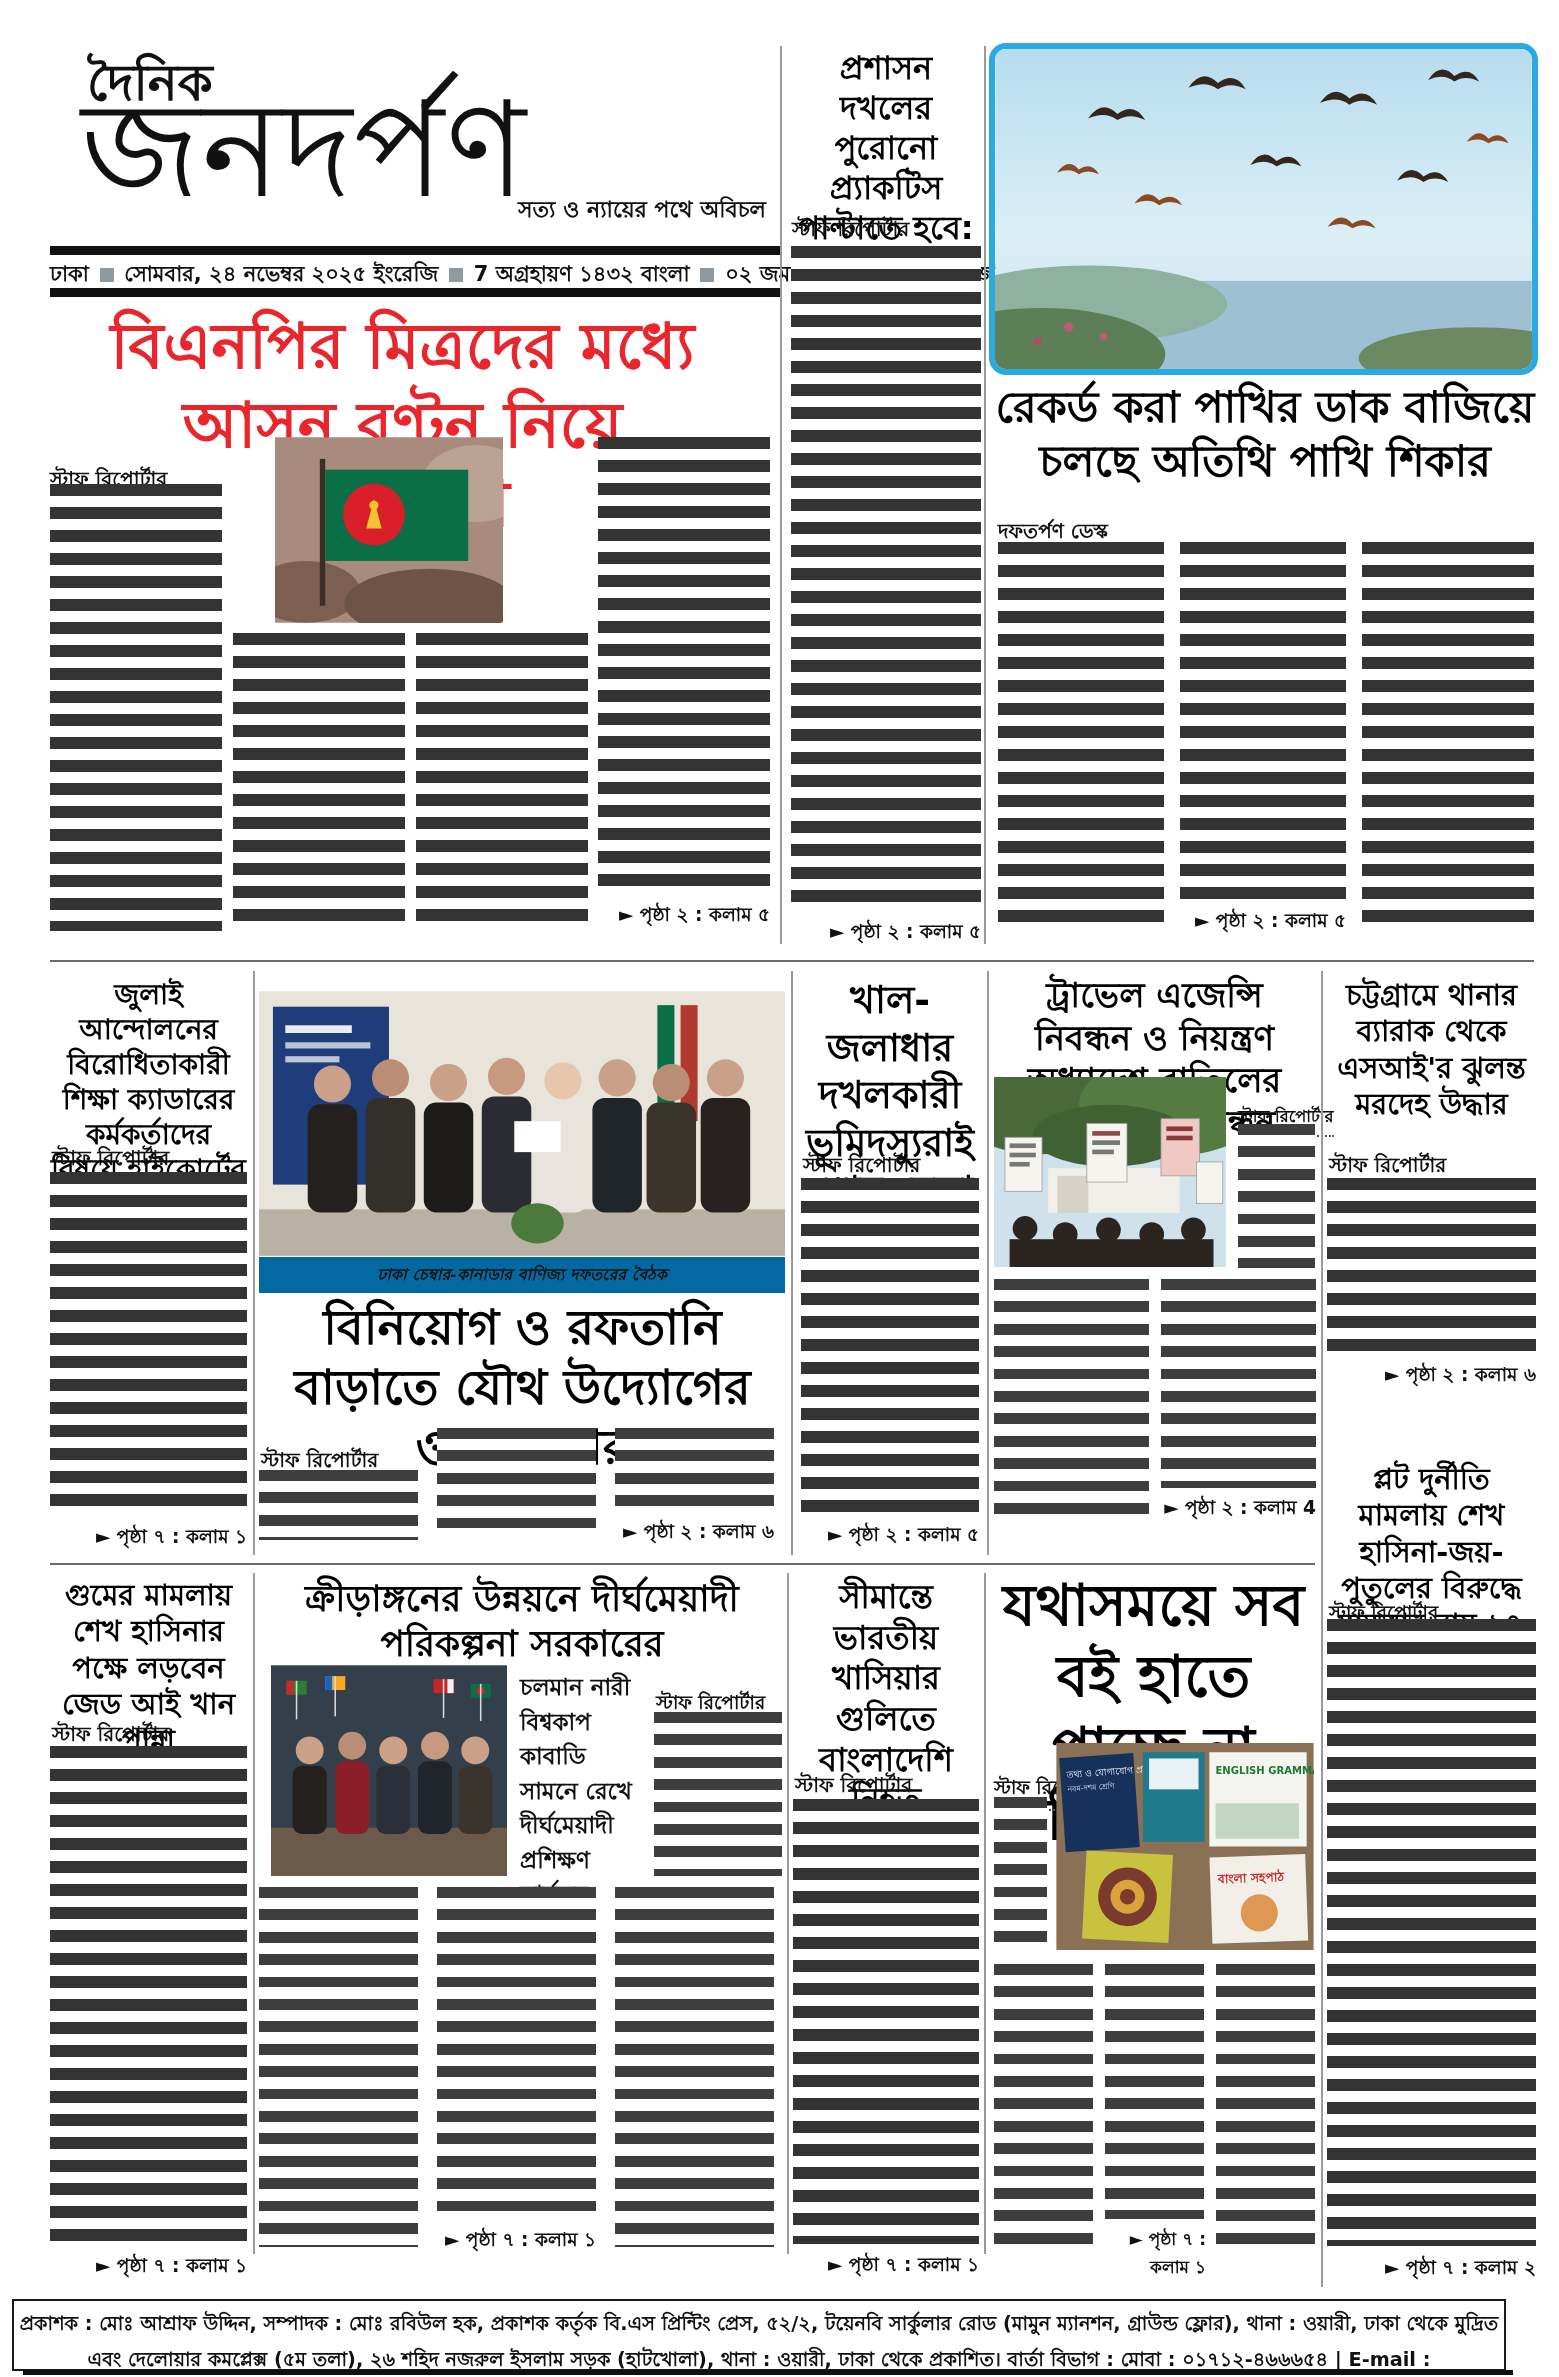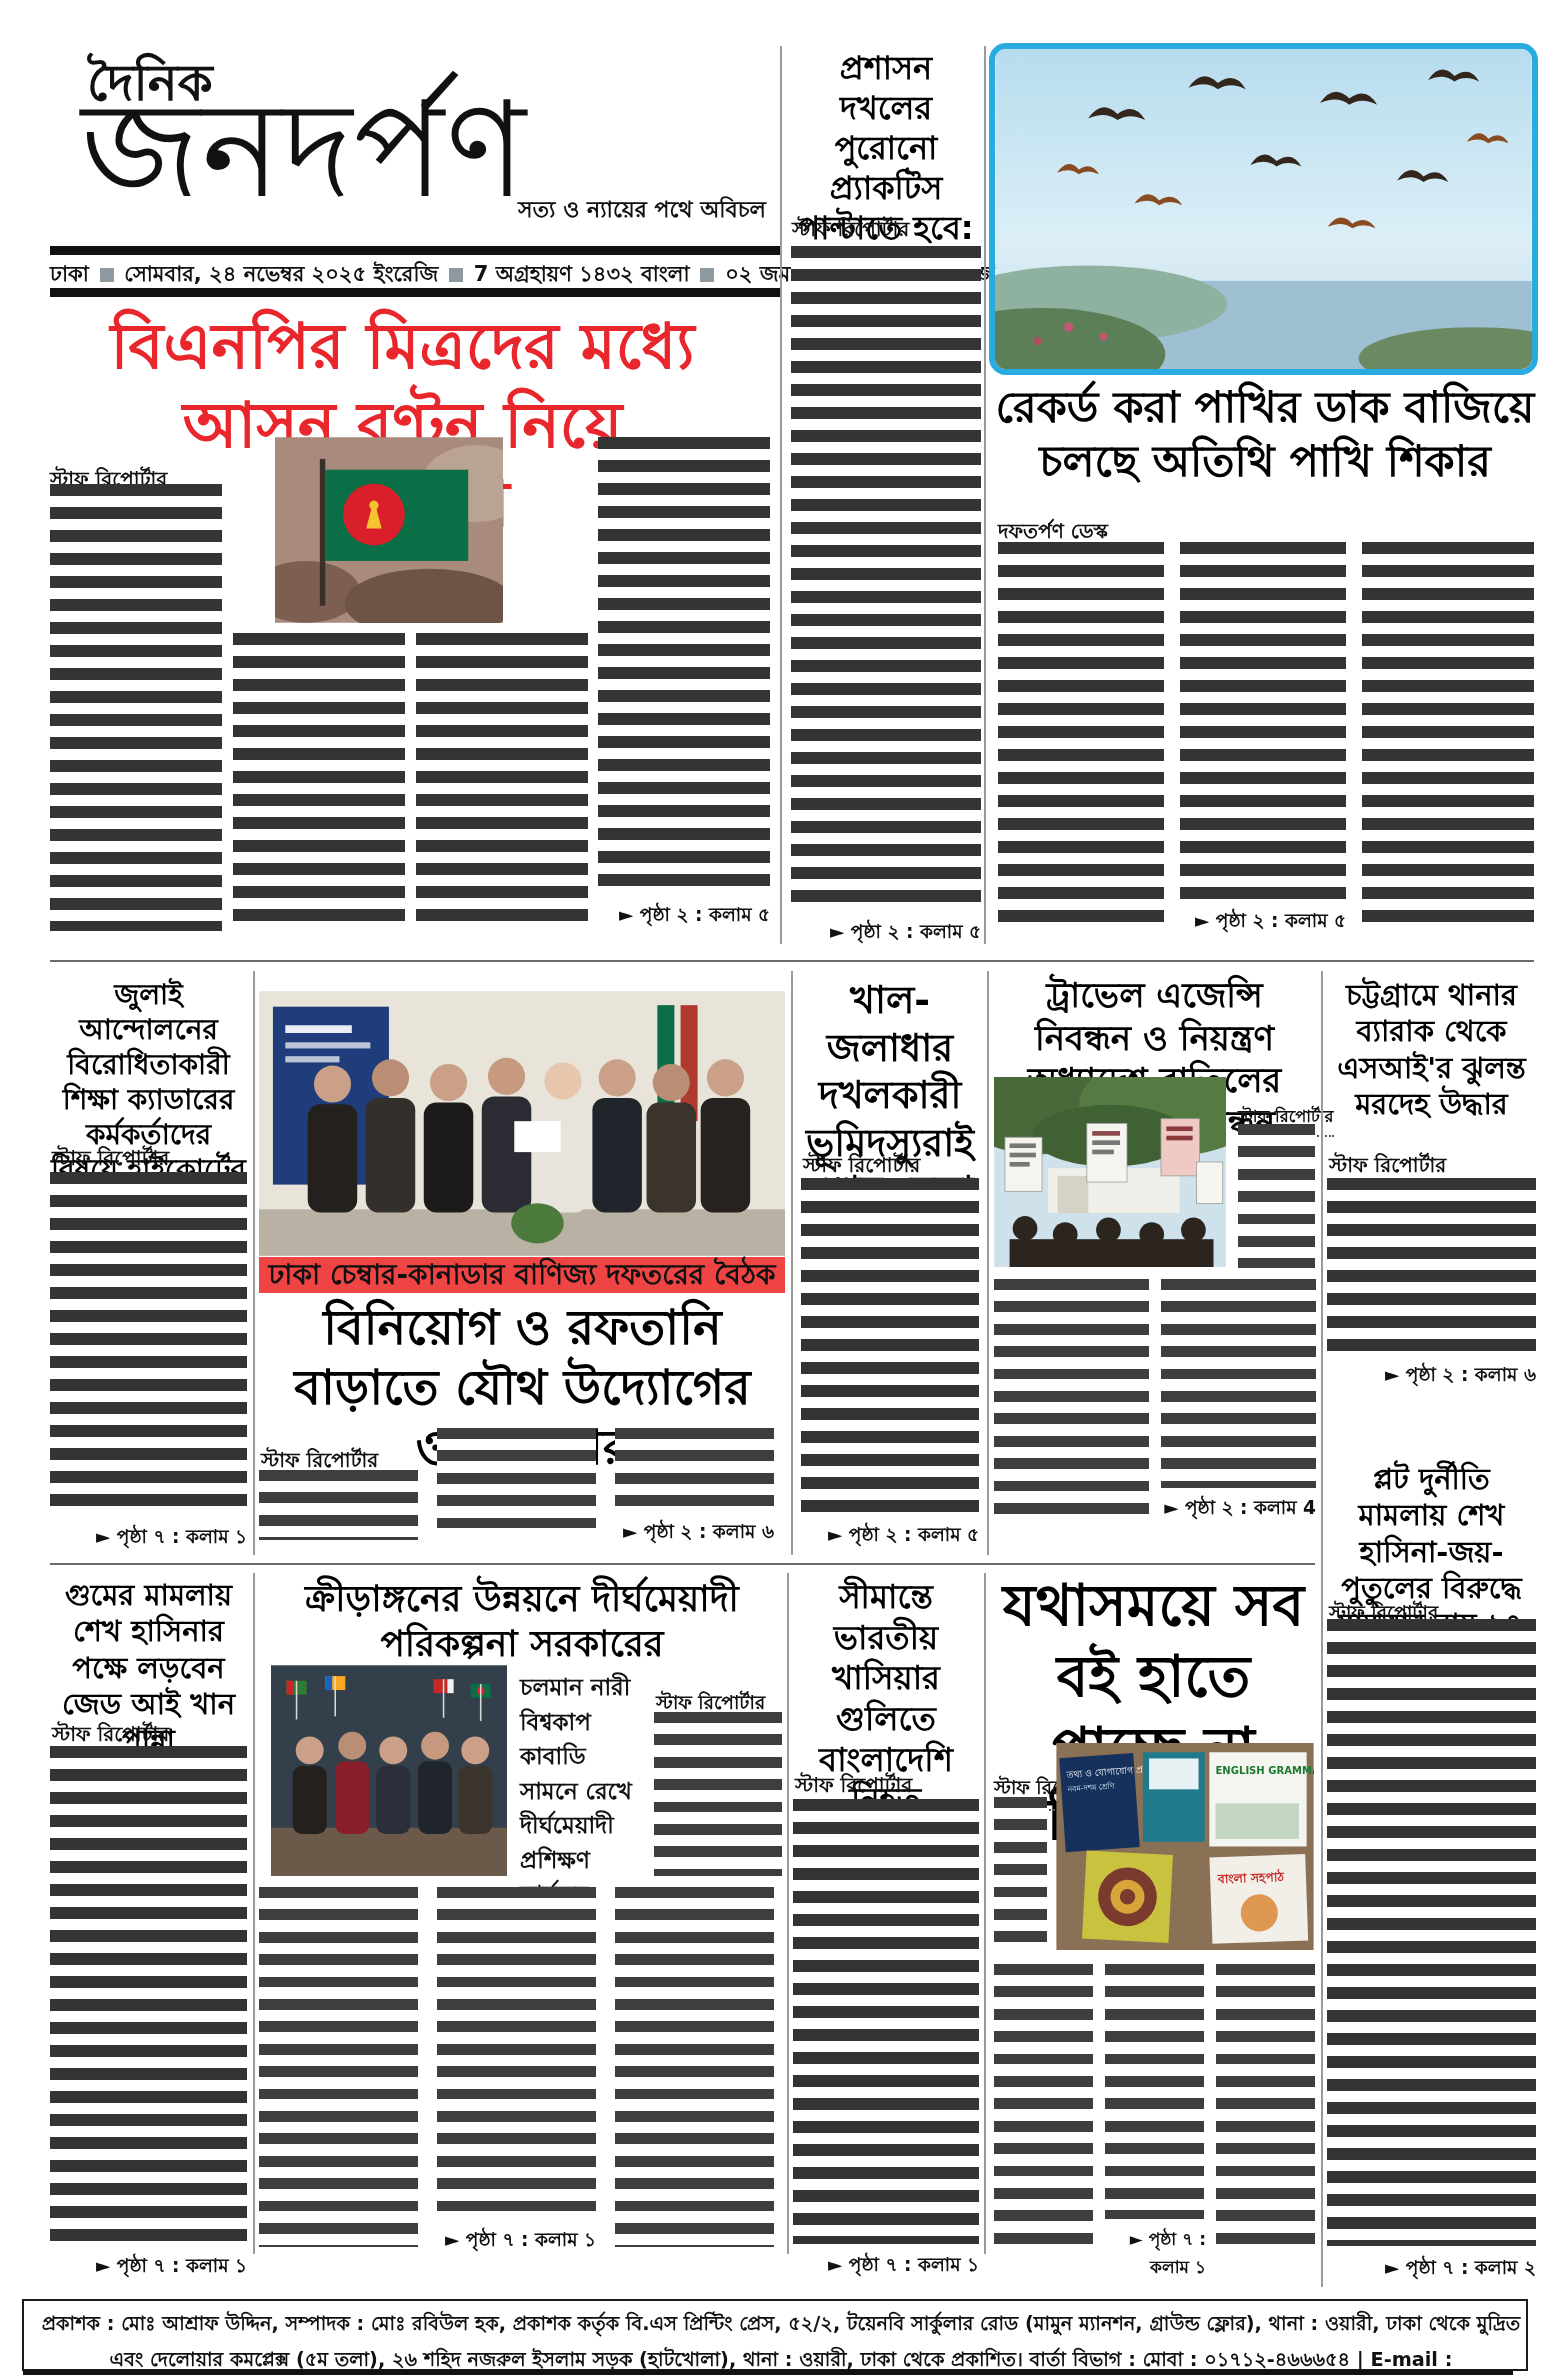--- a/index.html
+++ b/index.html
@@ -13,21 +13,21 @@
   .gk{background:repeating-linear-gradient(to bottom,#343434 0 11.6px,#ffffff 11.6px 23px);}
   .gk2{background:repeating-linear-gradient(to bottom,#3e3e3e 0 10.8px,#ffffff 10.8px 22.4px);}
   .vr{width:1.5px;background:#9a9a9a;}
   .hr{height:1.5px;background:#6b6b6b;}
   .bar{background:#111;}
   .sq{display:inline-block;width:14px;height:14px;background:#8f9aa0;margin:0 10.8px;vertical-align:middle;}
   .dateline{font-weight:bold;font-size:21px;text-align:center;white-space:nowrap;}
   .masthead-daily{font-size:50px;font-weight:900;}
   .masthead-logo{font-size:133px;font-weight:400;line-height:1;letter-spacing:1.5px;}
   .tagline{font-size:22px;font-weight:bold;text-align:right;}
-  .capbar{background:#ef4444;font-weight:bold;font-size:28px;text-align:center;line-height:36px;}
+  .capbar{background:#0369a1;font-weight:bold;font-size:16px;text-align:center;line-height:36px;font-style:italic;}
   .photo{overflow:hidden;}
   .capcol div{font-weight:bold;font-size:23px;line-height:1.5;}
   .footer-box{border:2.3px solid #1a1a1a;text-align:center;}
   .footer-box .l1{font-size:19.3px;font-weight:bold;margin-top:7.7px;}
   .footer-box .l2{font-size:19.3px;font-weight:bold;margin-top:4.6px;}
 </style>
 </head>
 <body>
 
 <div class="abs masthead-daily" style="left:87px;top:45px;">দৈনিক</div>
@@ -307,18 +307,18 @@
 </div>
 <div class="abs gk2" style="left:994px;top:1964px;width:99px;height:282px;"></div>
 <div class="abs gk2" style="left:1105px;top:1964px;width:99px;height:255px;"></div>
 <div class="abs gk2" style="left:1216px;top:1964px;width:99px;height:282px;"></div>
 <div class="abs jump" style="left:1105px;top:2226px;width:101px;background:#fff;font-size:17px;">► পৃষ্ঠা ৭ : কলাম ১</div>
 
 <div class="abs vr" style="left:253px;top:1573px;height:681px;"></div>
 <div class="abs vr" style="left:787px;top:1573px;height:681px;"></div>
 <div class="abs vr" style="left:984px;top:1573px;height:681px;"></div>
 
-<div class="abs footer-box" style="left:22px;top:2299px;width:1490px;height:68px;padding-left:12px;">
+<div class="abs footer-box" style="left:12px;top:2299px;width:1490px;height:68px;">
   <div class="l1">প্রকাশক : মোঃ আশ্রাফ উদ্দিন, সম্পাদক : মোঃ রবিউল হক, প্রকাশক কর্তৃক বি.এস প্রিন্টিং প্রেস, ৫২/২, টয়েনবি সার্কুলার রোড (মামুন ম্যানশন, গ্রাউন্ড ফ্লোর), থানা : ওয়ারী, ঢাকা থেকে মুদ্রিত</div>
   <div class="l2">এবং দেলোয়ার কমপ্লেক্স (৫ম তলা), ২৬ শহিদ নজরুল ইসলাম সড়ক (হাটখোলা), থানা : ওয়ারী, ঢাকা থেকে প্রকাশিত। বার্তা বিভাগ : মোবা : ০১৭১২-৪৬৬৬৫৪ | E-mail : newsjanadarpan24@gmail.com</div>
 </div>
 <div class="abs bar" style="left:23px;top:2370px;width:1490px;height:4.6px;"></div>
 
 
 </body></html>

